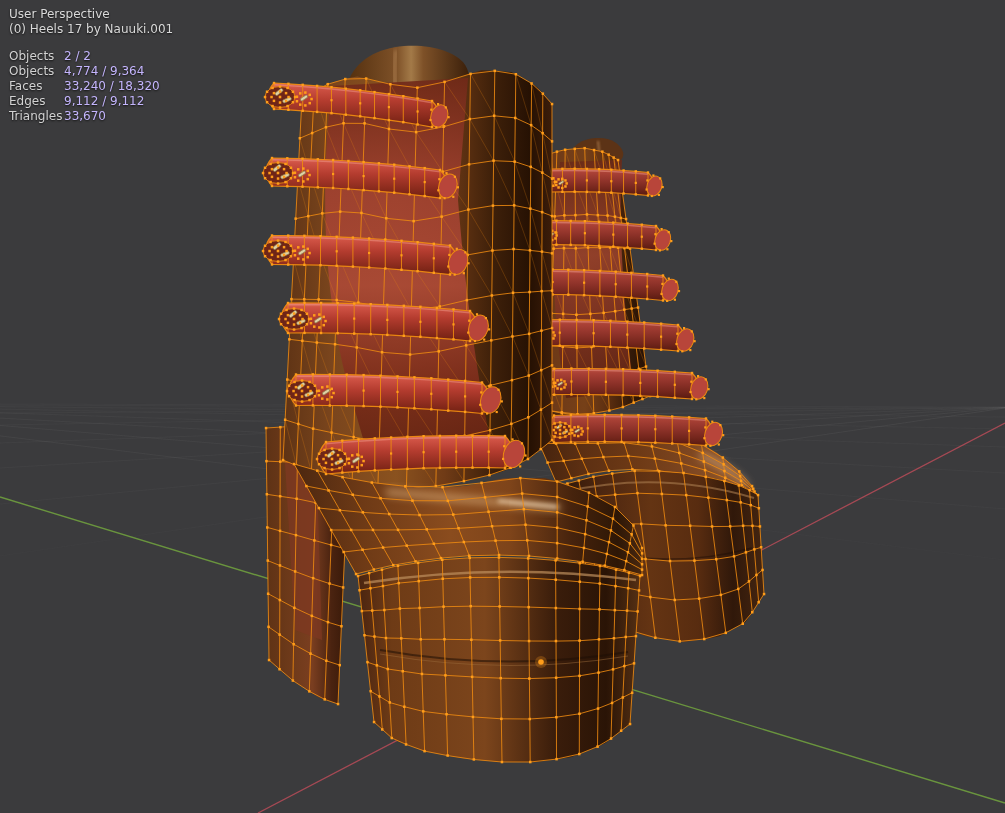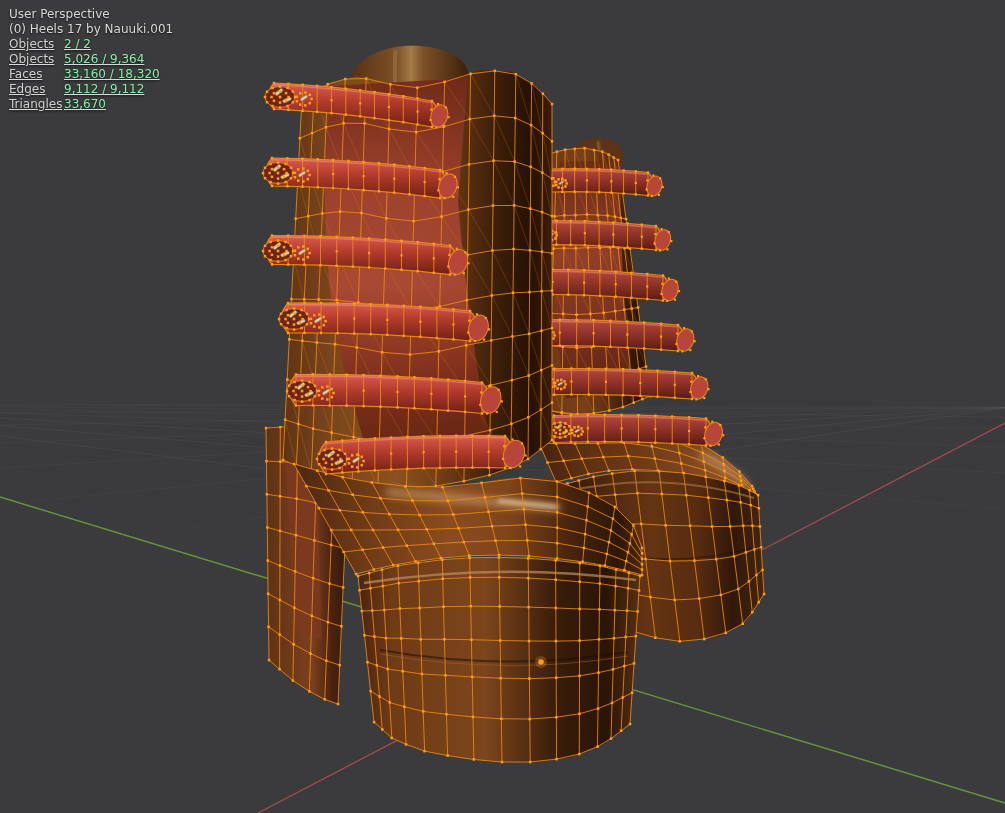--- a/index.html
+++ b/index.html
@@ -2,24 +2,24 @@
 <html><head>
 <meta charset="utf-8">
 <style>
   html,body{margin:0;padding:0;background:#222;}
   .viewport{position:relative;width:1005px;height:813px;overflow:hidden;background:#3b3b3d;
             font-family:"DejaVu Sans","Liberation Sans",sans-serif;padding-left:24px;}
   .viewport svg{position:absolute;left:0;top:0;display:block;}
   .hud{position:absolute;left:9px;top:7px;color:#d9d9d9;font-size:12px;line-height:15px;
        text-shadow:0 1px 2px rgba(0,0,0,.75);user-select:none;pointer-events:none;}
   .hud-line{white-space:pre;}
-  .stats{text-decoration:underline;}
+  .stats{margin-top:12px;}
   .stat-row{display:flex;}
   .stat-label{width:55px;color:#d2d2d2;}
-  .stat-value{color:#86efac;}
+  .stat-value{color:#c4b5fd;}
 </style>
 </head>
 <body>
 
 <div class="viewport" id="vp" style="background: rgb(59, 59, 61);">
   <svg id="scene" width="1005" height="813" viewBox="0 0 1005 813">
       <defs>
         <filter id="b1" x="-60%" y="-60%" width="220%" height="220%">
           <feGaussianBlur stdDeviation="1"></feGaussianBlur>
         </filter>
@@ -2095,25 +2095,25 @@
   <div class="hud" style="color: rgb(217, 217, 217);">
     <div class="hud-line">User Perspective</div>
     <div class="hud-line">(0) Heels 17 by Nauuki.001</div>
     <div class="stats">
       <div class="stat-row">
         <span class="stat-label">Objects</span>
         <span class="stat-value">2 / 2</span>
       </div>
       <div class="stat-row">
         <span class="stat-label">Objects</span>
-        <span class="stat-value">5,026 / 9,364</span>
+        <span class="stat-value">4,774 / 9,364</span>
       </div>
       <div class="stat-row">
         <span class="stat-label">Faces</span>
-        <span class="stat-value">33,160 / 18,320</span>
+        <span class="stat-value">33,240 / 18,320</span>
       </div>
       <div class="stat-row">
         <span class="stat-label">Edges</span>
         <span class="stat-value">9,112 / 9,112</span>
       </div>
       <div class="stat-row">
         <span class="stat-label">Triangles</span>
         <span class="stat-value">33,670</span>
       </div>
     </div>

